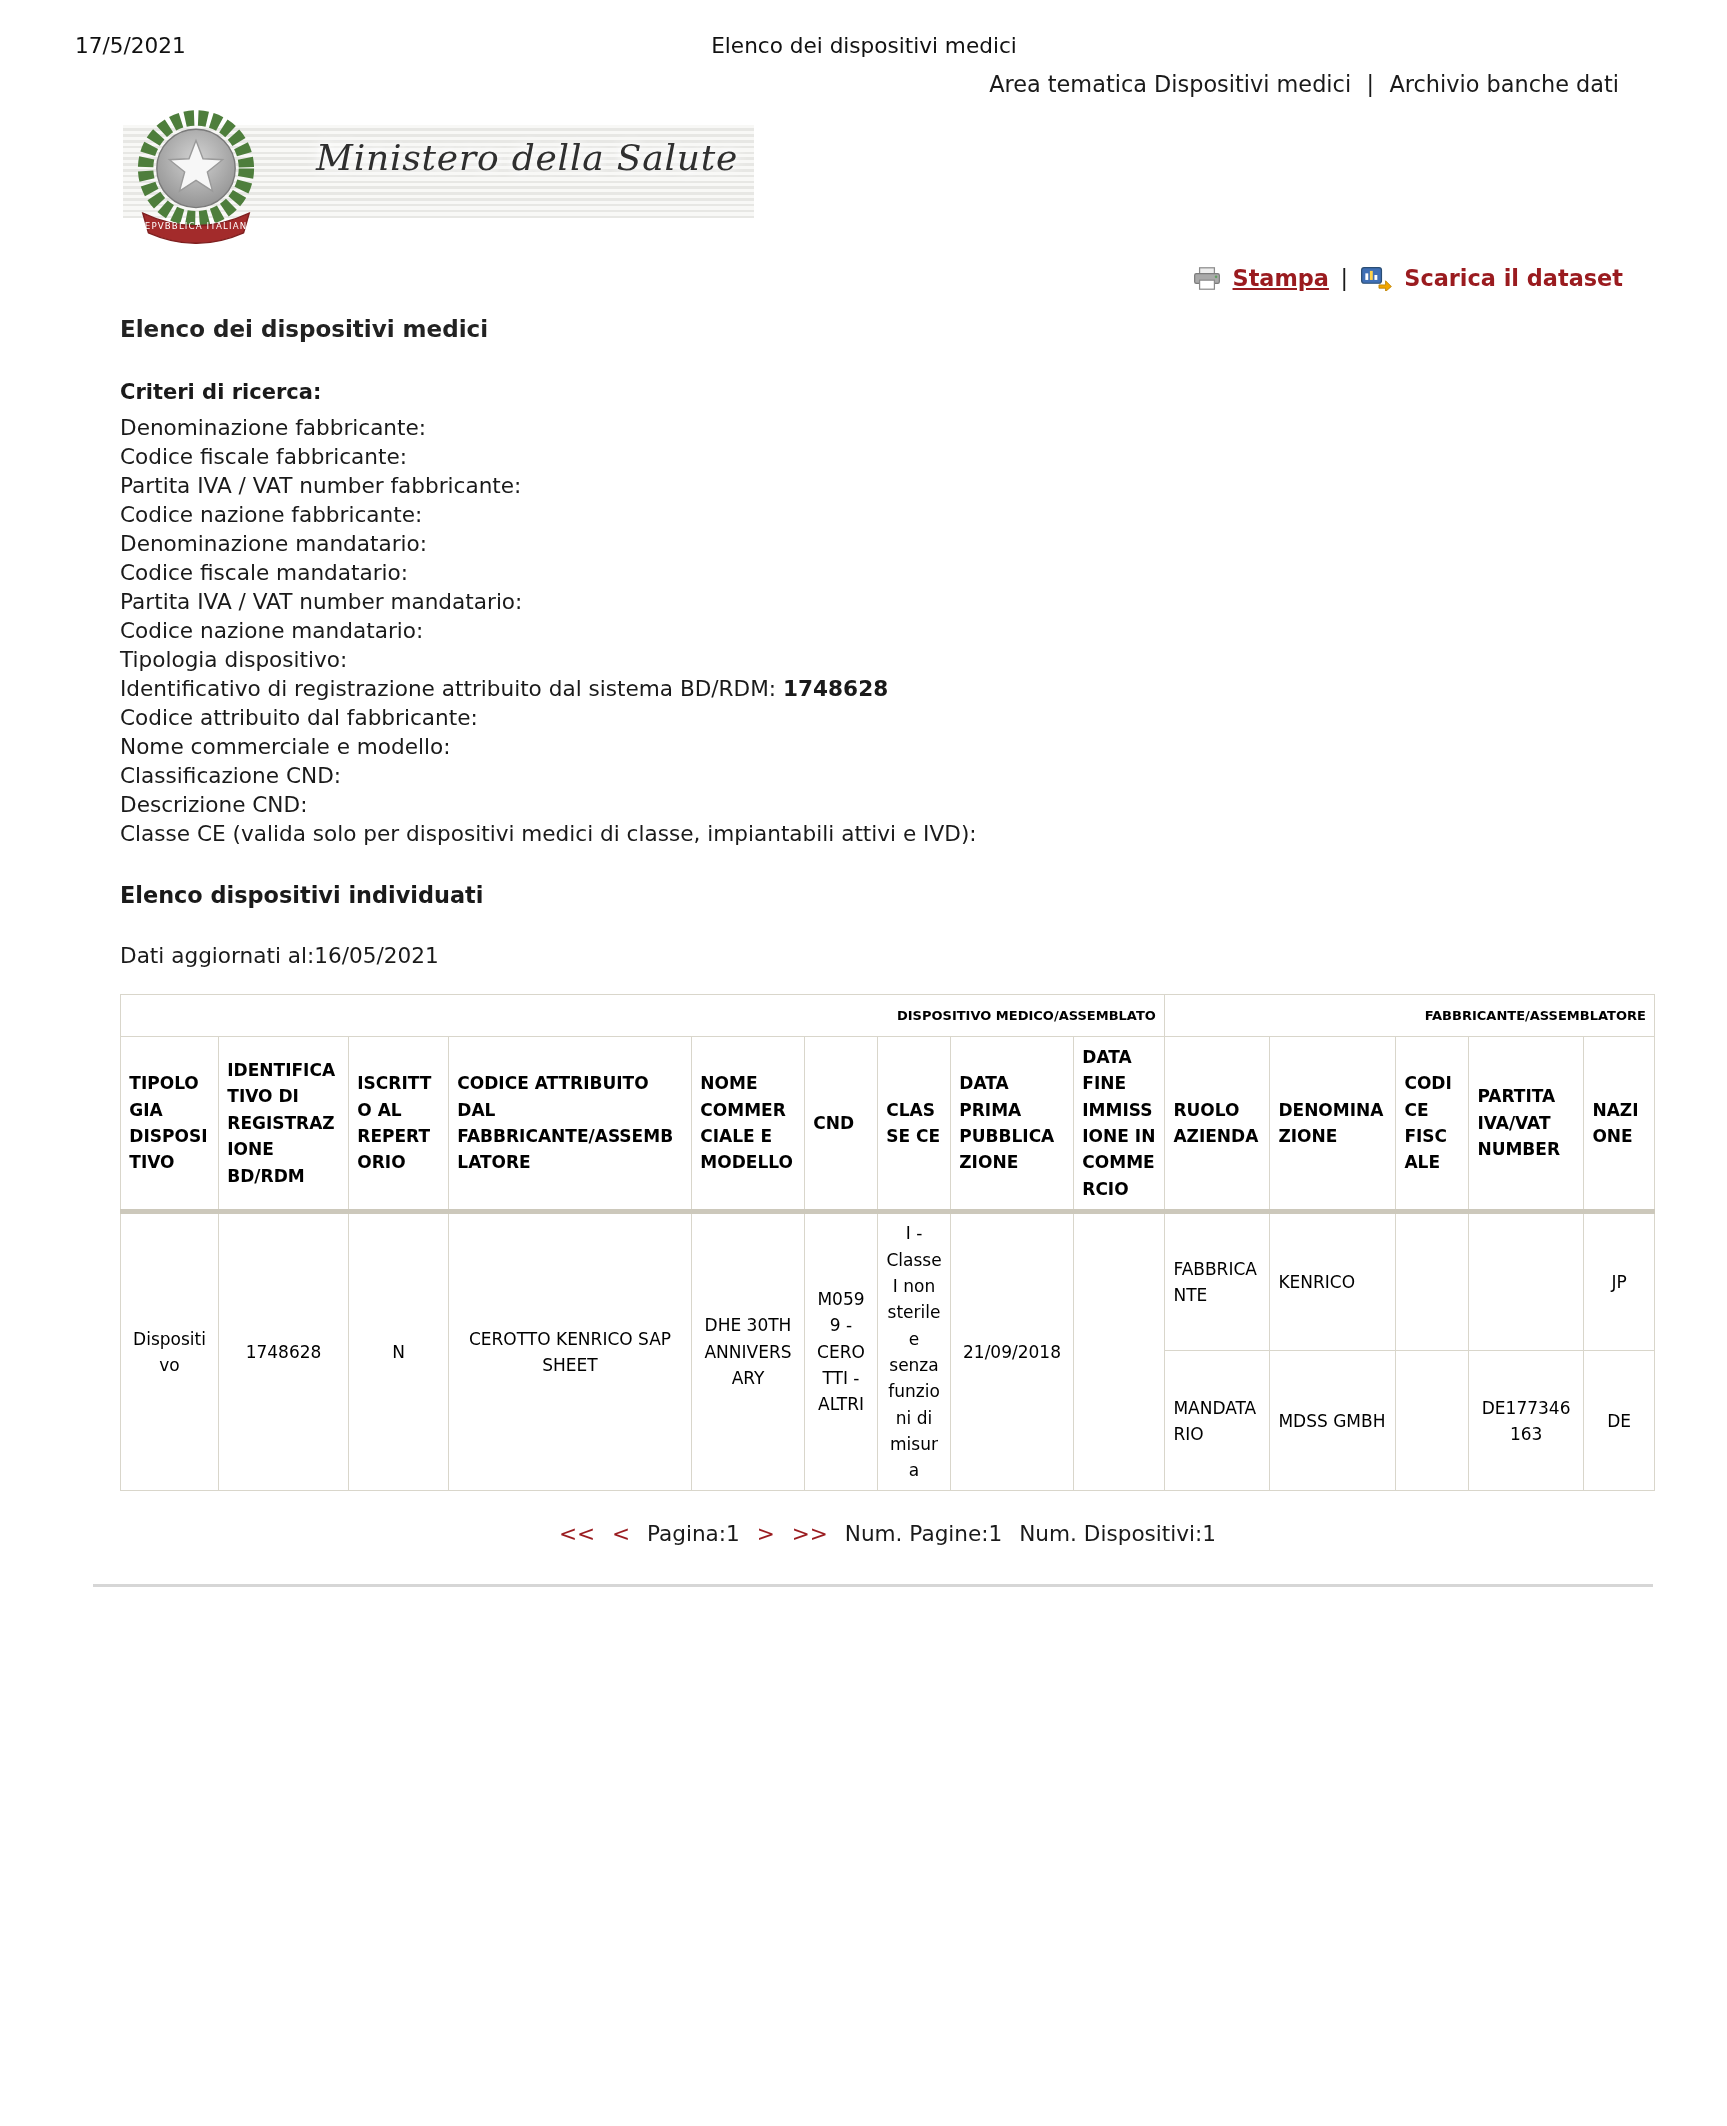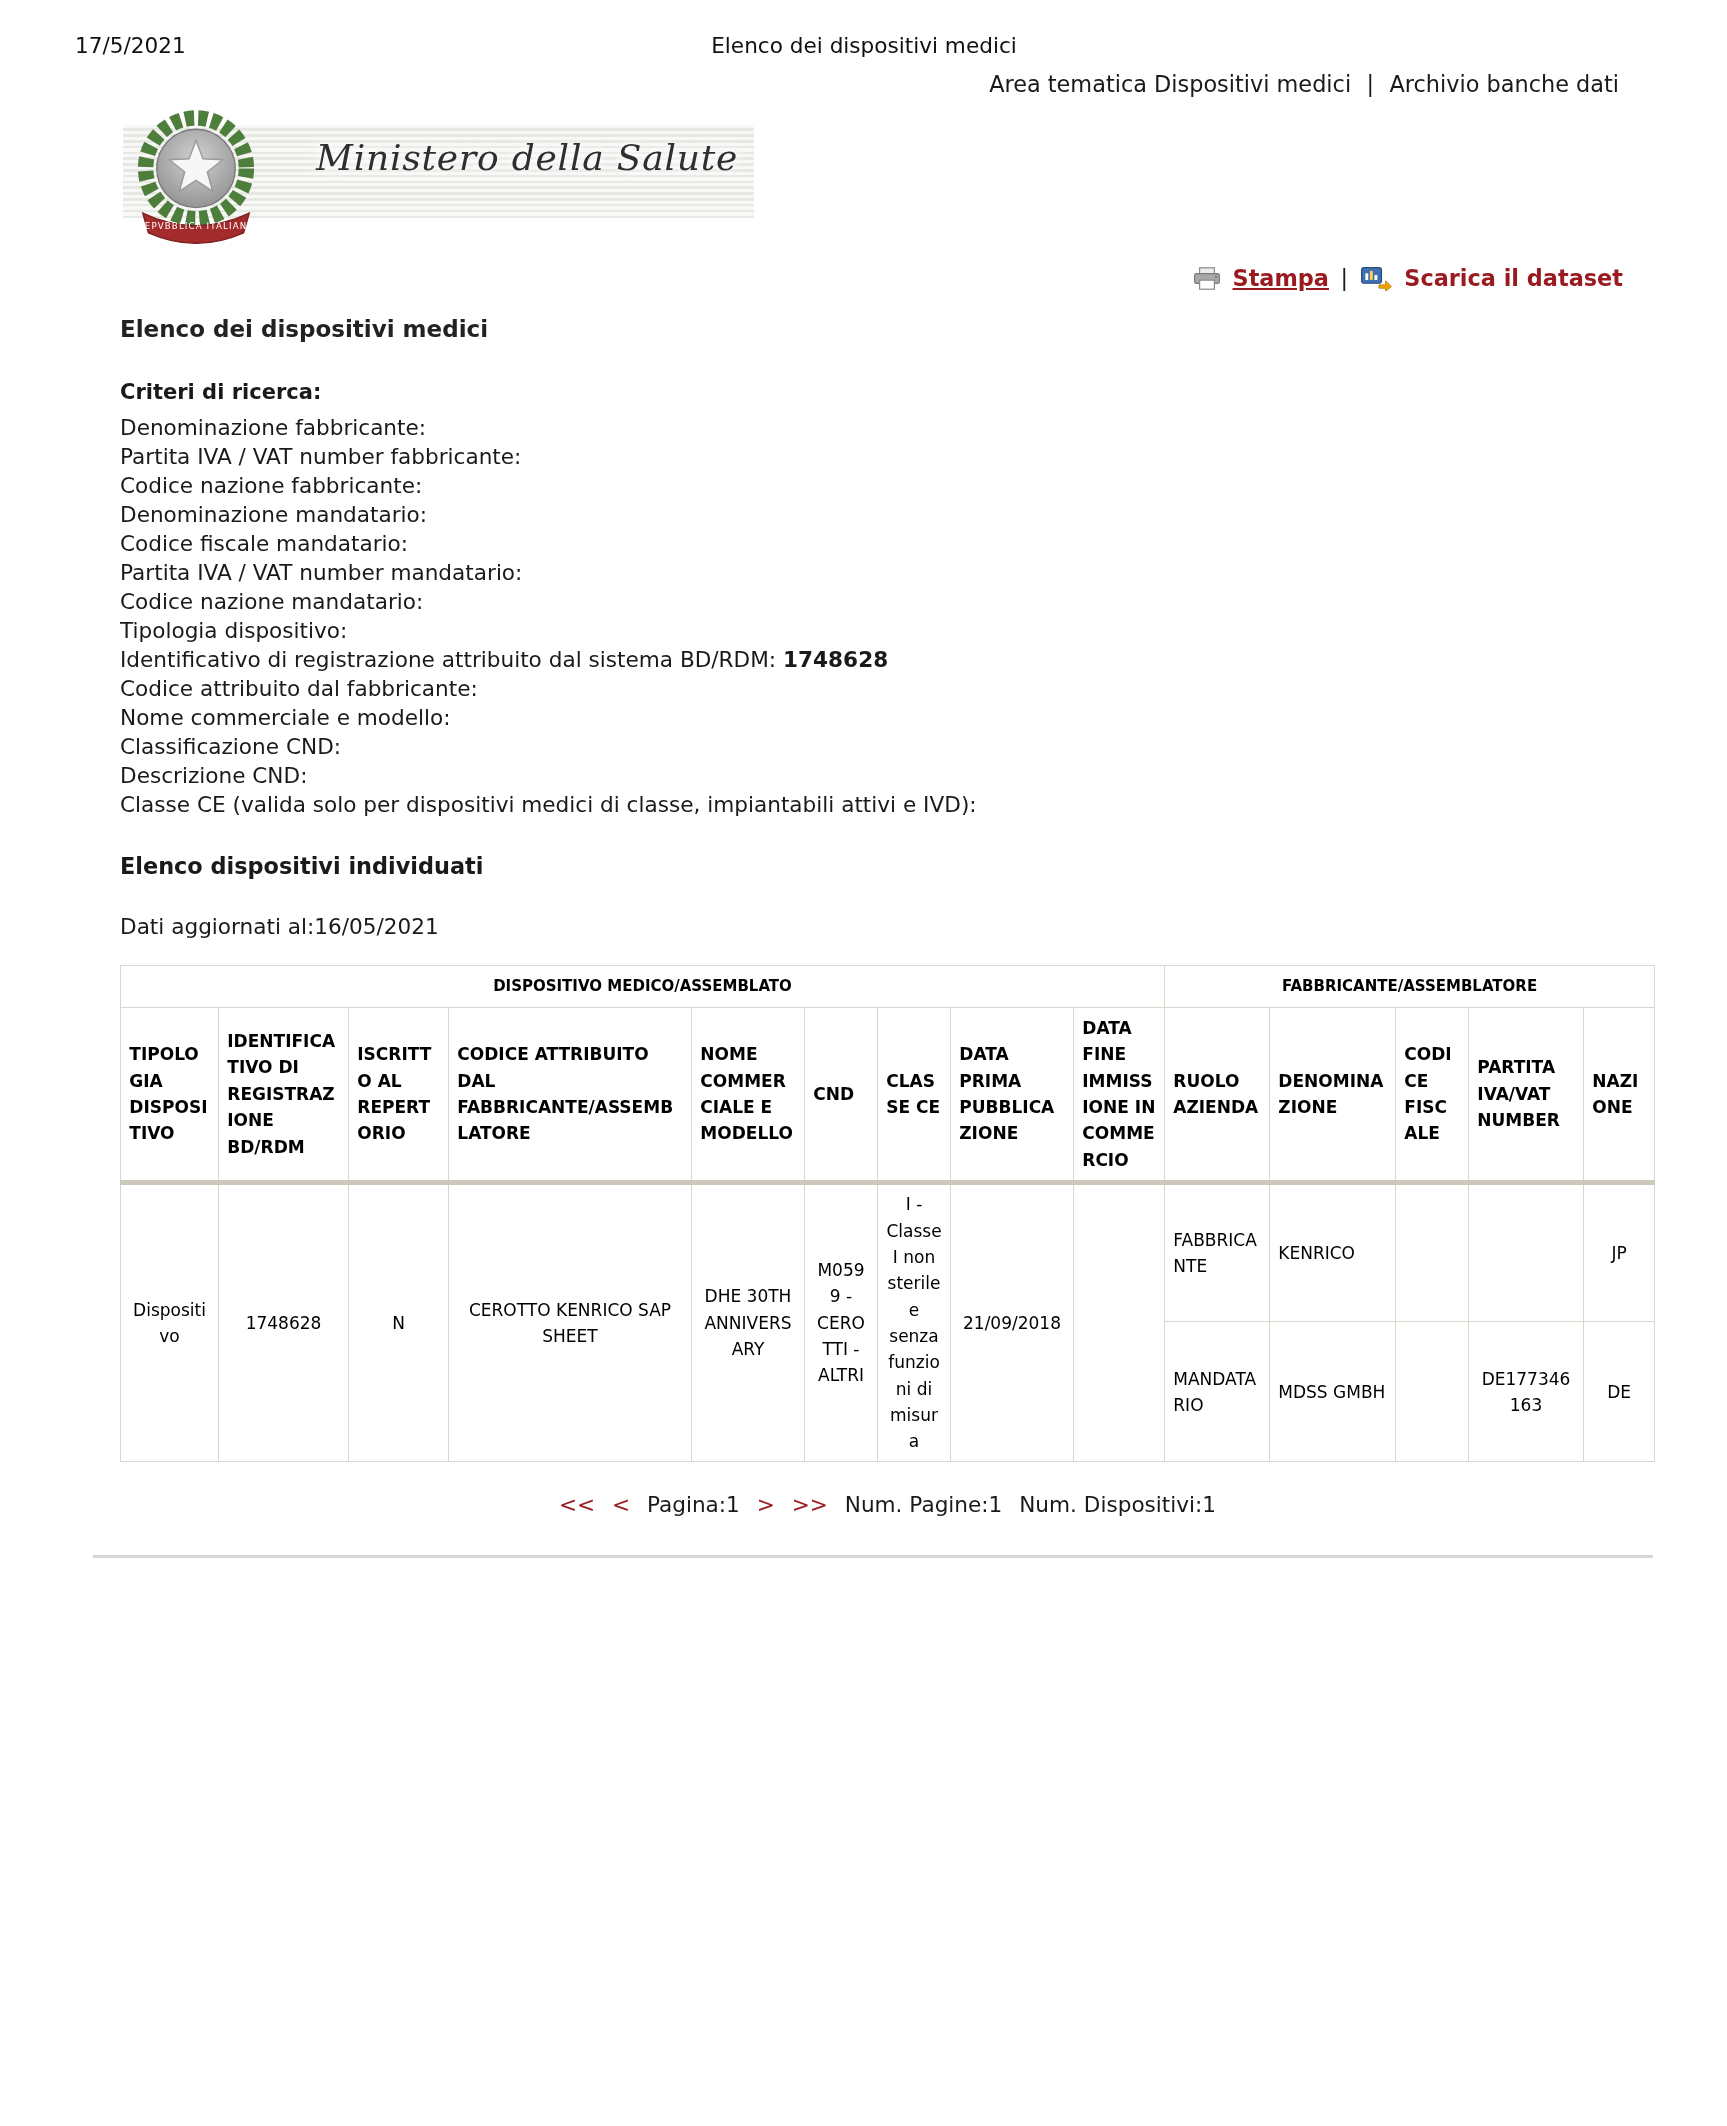--- a/index.html
+++ b/index.html
@@ -112,23 +112,23 @@
     border: 1.7px solid #d9d6cb;
     padding: 6.6px 8.3px;
     font-size: 17px;
     line-height: 1.55;
     color: #000;
     vertical-align: middle;
     overflow-wrap: break-word;
   }
   .results thead tr.group-row th {
     font-weight: 700;
-    text-align: center;
+    text-align: right;
     height: 42px;
-    font-size: 15px;
+    font-size: 13px;
   }
   .results thead tr.cols-row th {
     font-weight: 700;
     text-align: left;
     border-bottom: 5px solid #ccc8bb;
     height: 133px;
   }
   .results tbody td { background: #fff; }
   .results tbody tr { height: 131px; }
   .al-c { text-align: center; }
@@ -205,20 +205,21 @@
 </div>
 
 <div class="content">
 
   <div class="page-title">Elenco dei dispositivi medici</div>
 
   <div class="criteria-heading">Criteri di ricerca:</div>
 
   <div class="criteria-list">
     <div class="criteria-item"><span>Denominazione fabbricante:</span> <b class="crit-value"></b></div>
+    <div class="criteria-item"><span>Codice fiscale fabbricante:</span> <b class="crit-value"></b></div>
     <div class="criteria-item"><span>Partita IVA / VAT number fabbricante:</span> <b class="crit-value"></b></div>
     <div class="criteria-item"><span>Codice nazione fabbricante:</span> <b class="crit-value"></b></div>
     <div class="criteria-item"><span>Denominazione mandatario:</span> <b class="crit-value"></b></div>
     <div class="criteria-item"><span>Codice fiscale mandatario:</span> <b class="crit-value"></b></div>
     <div class="criteria-item"><span>Partita IVA / VAT number mandatario:</span> <b class="crit-value"></b></div>
     <div class="criteria-item"><span>Codice nazione mandatario:</span> <b class="crit-value"></b></div>
     <div class="criteria-item"><span>Tipologia dispositivo:</span> <b class="crit-value"></b></div>
     <div class="criteria-item"><span>Identificativo di registrazione attribuito dal sistema BD/RDM:</span> <b class="crit-value">1748628</b></div>
     <div class="criteria-item"><span>Codice attribuito dal fabbricante:</span> <b class="crit-value"></b></div>
     <div class="criteria-item"><span>Nome commerciale e modello:</span> <b class="crit-value"></b></div>

